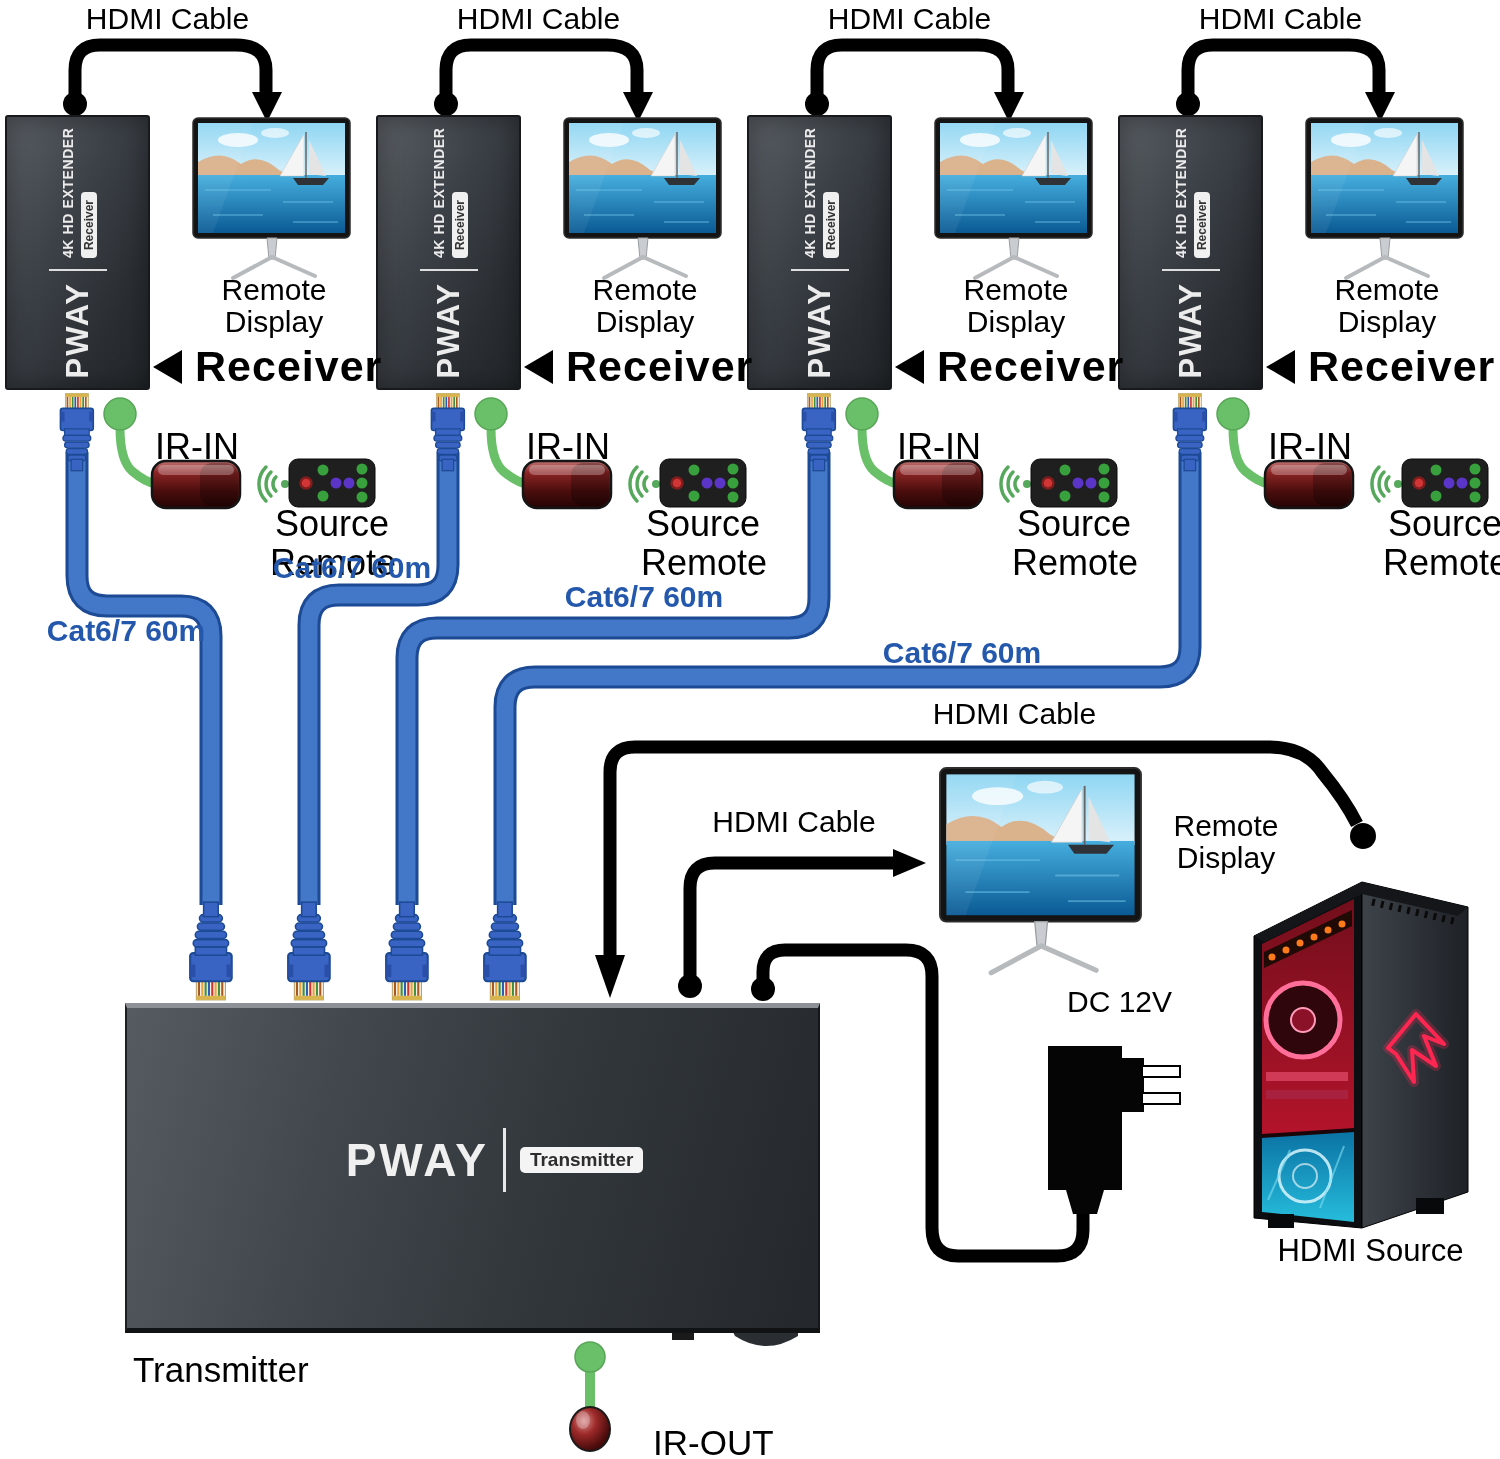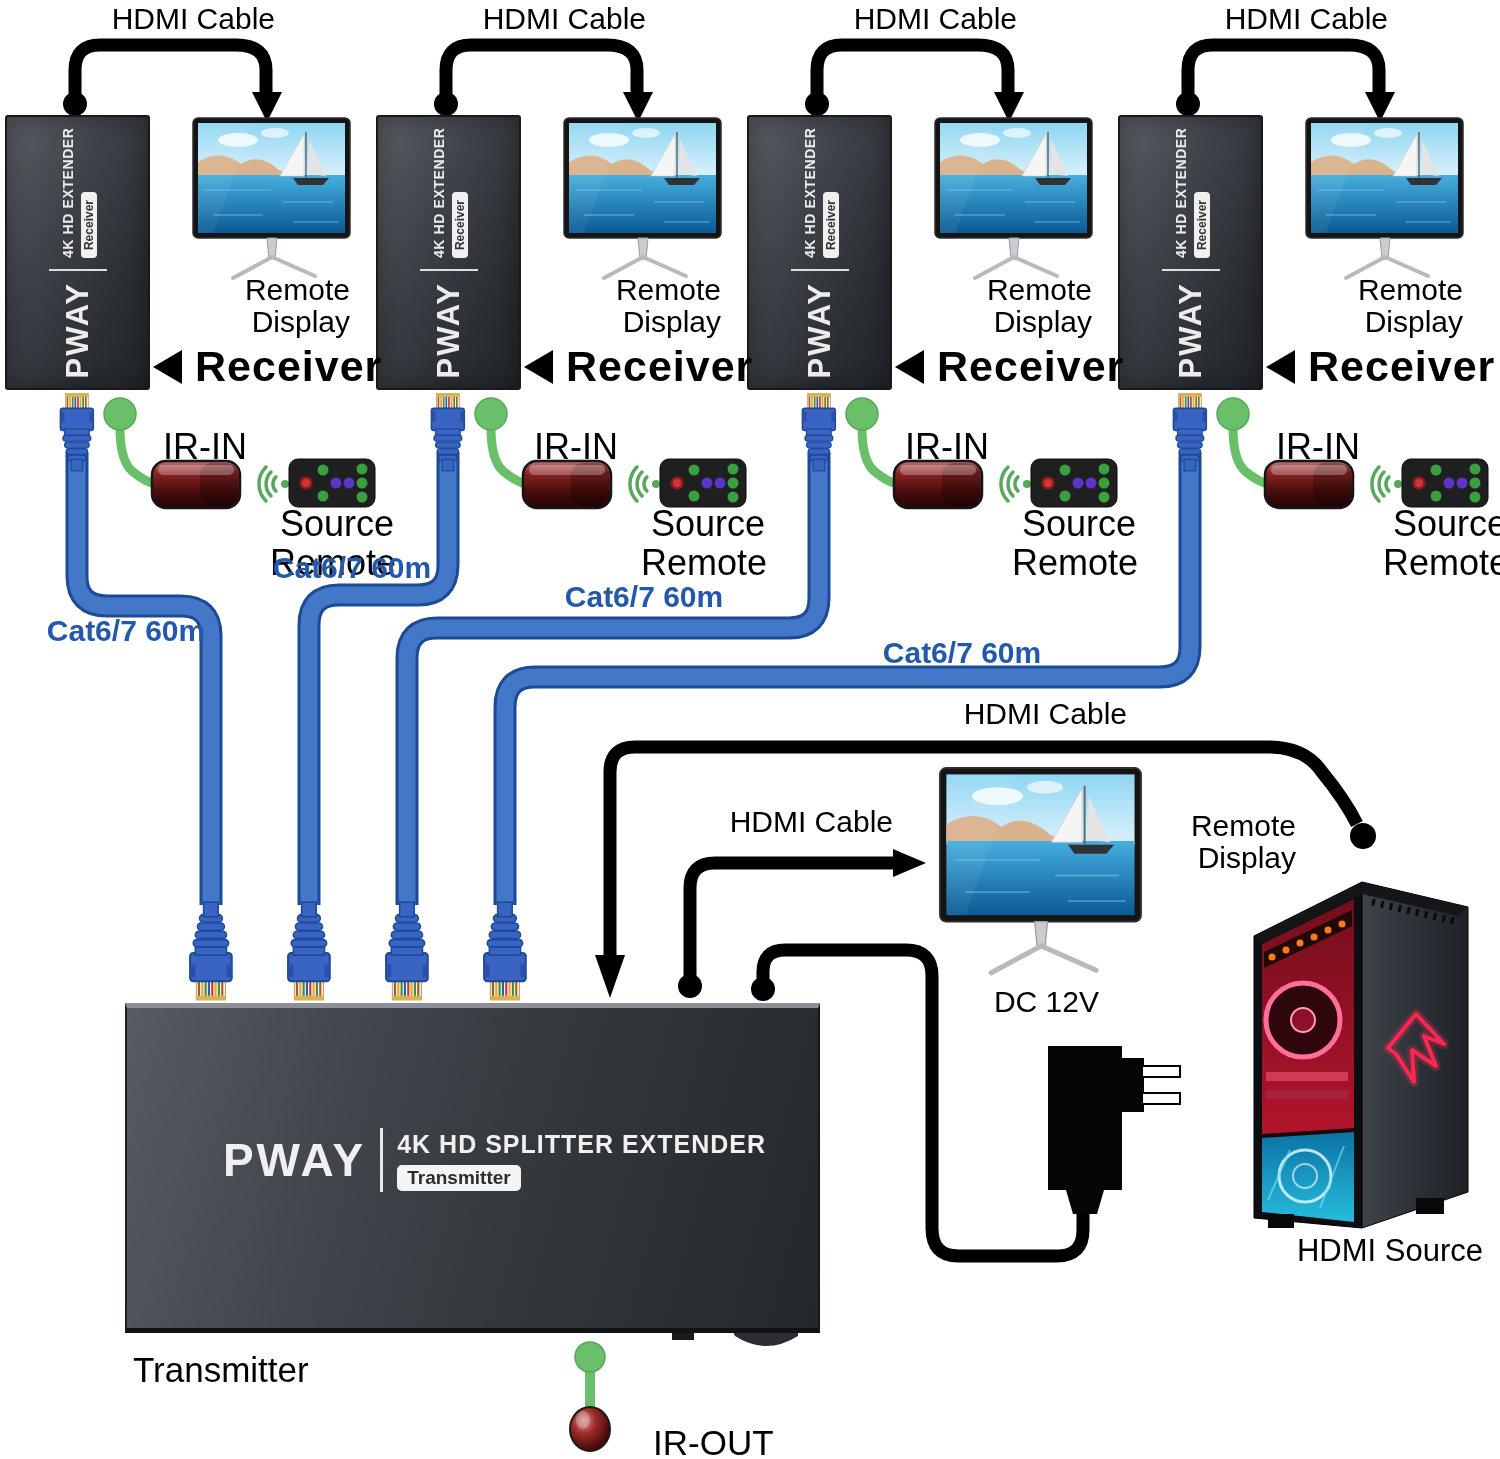--- a/index.html
+++ b/index.html
@@ -1,19 +1,19 @@
 <!DOCTYPE html>
 <html><head>
 <meta charset="utf-8">
 <style>
   html,body{margin:0;padding:0;background:#fff;}
   #stage{position:relative;width:1500px;height:1459px;background:#fff;overflow:hidden;
          font-family:"Liberation Sans",sans-serif;}
   #art{position:absolute;left:0;top:0;}
-  .label{position:absolute;color:#000;text-align:right;line-height:1.07;}
+  .label{position:absolute;color:#000;text-align:center;line-height:1.07;}
   .f30{font-size:30px;}
   .f28{font-size:36px;}
   .f33{font-size:31px;}
   .f35{font-size:35px;text-align:left;}
   .cat{position:absolute;font-size:30px;font-weight:700;color:#2458ac;text-align:center;line-height:1.05;}
   .cap{position:absolute;display:flex;align-items:center;gap:13px;}
   .tri{width:0;height:0;border-top:17px solid transparent;border-bottom:17px solid transparent;border-right:29px solid #000;}
   .capt{font-size:43px;font-weight:700;color:#000;letter-spacing:1px;}
   .rbox{position:absolute;top:115px;width:145px;height:275px;border-radius:3px;
         background:linear-gradient(118deg,#5a5f65 0%,#3c4147 40%,#2a2e33 75%,#22262a 100%);
@@ -285,21 +285,20 @@
       <span class="rbadge">Receiver</span>
     </span>
   </div>
 </div>
 
 <div class="tbox">
   <div class="tlogo">
     <span class="tbrand">PWAY</span>
     <span class="tdiv"></span>
     <span class="tcol">
-      <span class="tname">4K HD SPLITTER EXTENDER</span>
       <span class="tbadge">Transmitter</span>
     </span>
   </div>
 </div>
 
 <div class="label f30" style="left:60px;top:3px;width:215px;">HDMI Cable</div>
 <div class="label f30" style="left:431px;top:3px;width:215px;">HDMI Cable</div>
 <div class="label f30" style="left:802px;top:3px;width:215px;">HDMI Cable</div>
 <div class="label f30" style="left:1173px;top:3px;width:215px;">HDMI Cable</div>
 
@@ -363,18 +362,18 @@
 <div class="cat" style="left:268px;top:552px;width:168px;">Cat6/7 60m</div>
 <div class="cat" style="left:560px;top:581px;width:168px;">Cat6/7 60m</div>
 <div class="cat" style="left:878px;top:637px;width:168px;">Cat6/7 60m</div>
 
 <div class="label f30" style="left:902px;top:698px;width:225px;">HDMI Cable</div>
 <div class="label f30" style="left:695px;top:806px;width:198px;">HDMI Cable</div>
 <div class="label f30" style="left:1156px;top:810px;width:140px;">
   <div>Remote</div>
   <div>Display</div>
 </div>
-<div class="label f30" style="left:964px;top:986px;width:135px;">DC 12V</div>
+<div class="label f30" style="left:1052px;top:986px;width:135px;">DC 12V</div>
 <div class="label f33" style="left:1258px;top:1234px;width:225px;">HDMI Source</div>
 <div class="label f35" style="left:133px;top:1351px;width:260px;">Transmitter</div>
 <div class="label f35" style="left:653px;top:1424px;width:190px;">IR-OUT</div>
 
 </div>
 
 </body></html>

